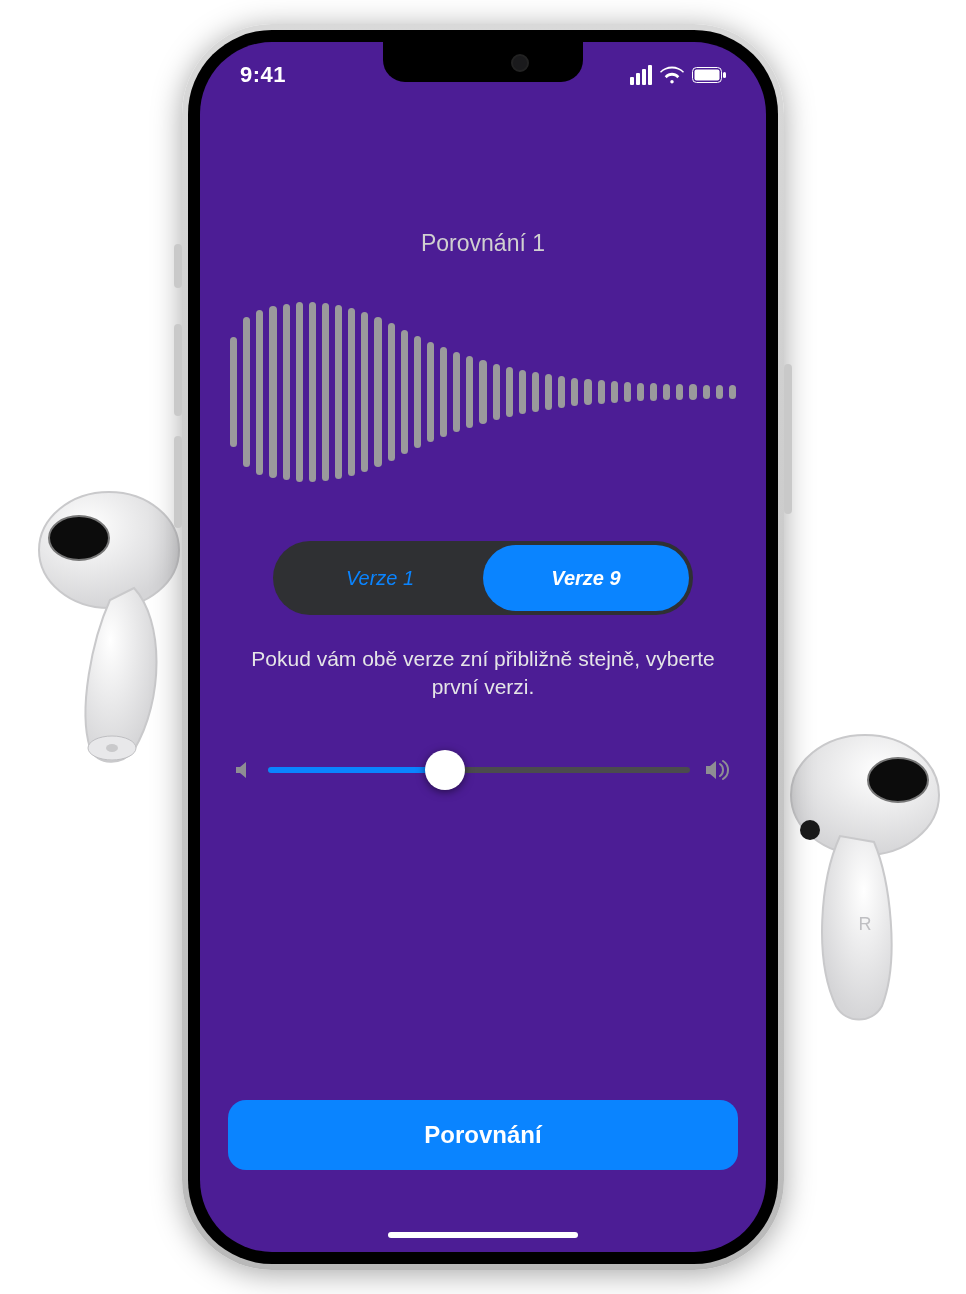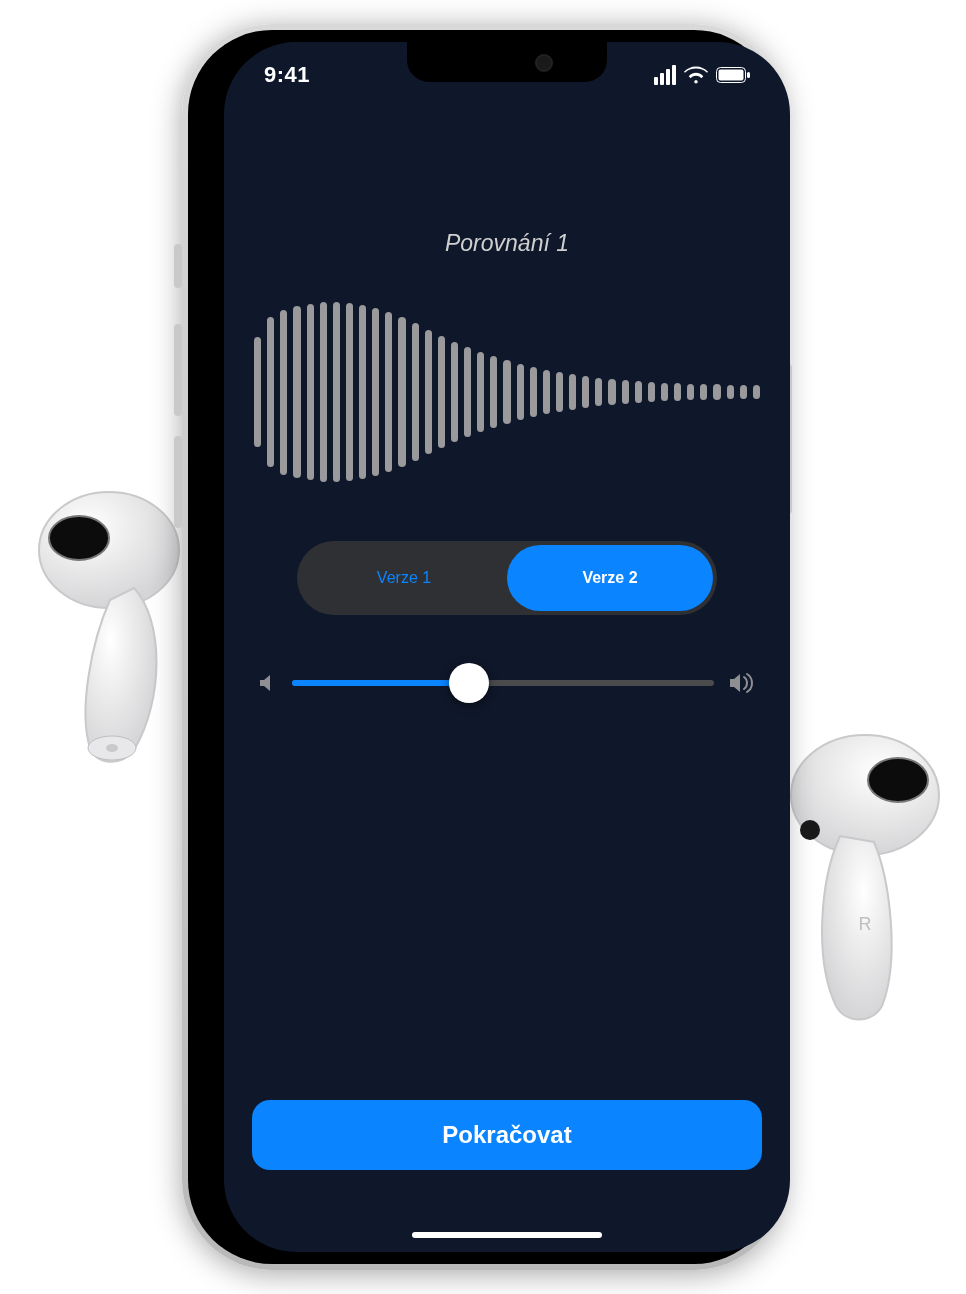--- a/index.html
+++ b/index.html
@@ -30,25 +30,24 @@
       position: relative;
     }
     .side-btn { position:absolute; background:#c9c9c9; border-radius:4px; }
     .side-btn.mute  { left:-8px; top:220px;  width:8px; height:44px; }
     .side-btn.volup { left:-8px; top:300px;  width:8px; height:92px; }
     .side-btn.voldn { left:-8px; top:412px;  width:8px; height:92px; }
     .side-btn.power { right:-8px;top:340px;  width:8px; height:150px;}
     .screen {
       width: 100%; height: 100%;
       border-radius: 72px;
-      background: #0f172a;
+      background: #4c1d95;
       position: relative;
       overflow: hidden;
       color: #fff;
-      margin-left: 24px;
     }
     .notch {
       position:absolute; top:0; left:50%; transform:translateX(-50%);
       width:200px; height:40px; background:#000;
       border-bottom-left-radius:22px; border-bottom-right-radius:22px;
       z-index:5;
     }
     .notch::after{
       content:""; position:absolute; right:54px; top:12px;
       width:14px; height:14px; border-radius:50%; background:#1a1a1c; border:2px solid #222;
@@ -68,36 +67,36 @@
     .nav-bar {
       position:absolute; top:86px; left:0; right:0;
       display:flex; justify-content:space-between; align-items:center;
       padding:0 24px; z-index:3;
     }
     .nav-back { display:flex; align-items:center; gap:2px; color:#0a84ff; font-size:24px; }
     .nav-back svg{ width:18px; height:28px; }
     .nav-cancel { color:#0a84ff; font-size:24px; }
     .content { position:absolute; top:170px; left:0; right:0; bottom:0; padding:0 28px; }
     .title { text-align:center; font-size:40px; font-weight:700; letter-spacing:.2px; }
-    .subtitle { text-align:center; font-size:23px; color:#d0d0d0; margin-top:18px;font-style:italic; }
+    .subtitle { text-align:center; font-size:23px; color:#d0d0d0; margin-top:18px; }
     .waveform {
       margin-top:40px; height:190px; display:flex; align-items:center; gap:6px;
       padding:0 2px;
     }
     .waveform span{
       flex:1; background:#9a9a9c; border-radius:4px;
     }
     .seg-control{
       margin:54px auto 0; width:420px; height:74px;
       background:#2f3033; border-radius:40px;
       display:flex; padding:4px;
     }
     .seg-btn{
       flex:1; display:flex; align-items:center; justify-content:center;
-      border-radius:36px; font-size:16px; font-weight:500;
+      border-radius:36px; font-size:20px; font-weight:500;font-style:italic;
     }
     .seg-btn.inactive{ color:#0a84ff; }
     .seg-btn.active{ background:#0a84ff; color:#fff; font-weight:600; }
     .hint{ text-align:center; margin-top:30px; font-size:21px; color:#e5e5e7; line-height:1.35; padding:0 20px;}
     .vol-row{ margin-top:48px; display:flex; align-items:center; gap:14px; padding:0 6px; }
     .vol-icon svg{ display:block; }
     .slider{ flex:1; height:40px; position:relative; }
     .slider-track{ position:absolute; top:50%; left:0; right:0; height:6px; background:#4b4b4e; border-radius:3px; transform:translateY(-50%);}
     .slider-fill{ position:absolute; top:50%; left:0; height:6px; background:#0a84ff; border-radius:3px; transform:translateY(-50%);}
     .slider-thumb{
@@ -232,42 +231,43 @@
             <span style="height: 16px;"></span>
             <span style="height: 16px;"></span>
             <span style="height: 16px;"></span>
             <span style="height: 14px;"></span>
             <span style="height: 14px;"></span>
             <span style="height: 14px;"></span>
           </div>
 
         <div class="seg-control">
           <div class="seg-btn inactive">Verze 1</div>
-          <div class="seg-btn active">Verze 2</div>
+          <div class="seg-btn active">Verze 9</div>
         </div>
 
+        <div class="hint">Pokud vám obě verze zní přibližně stejně, vyberte první verzi.</div>
 
         <div class="vol-row">
           <div class="vol-icon">
             <svg width="20" height="22" viewBox="0 0 20 22">
                 <path d="M2 8h4l6-5v16l-6-5H2z" fill="#8e8e93"></path>
               </svg>
           </div>
           <div class="slider">
             <div class="slider-track"></div>
             <div class="slider-fill" id="slider-fill" style="width: 42%;"></div>
             <div class="slider-thumb" id="slider-thumb" style="left: 42%;"></div>
           </div>
           <div class="vol-icon">
             <svg width="28" height="24" viewBox="0 0 28 24">
                 <path d="M2 8h4l6-5v18l-6-5H2z" fill="#8e8e93"></path>
                 <path d="M16 6c2 1.3 3 3.3 3 6s-1 4.7-3 6M19 3c3.3 2 5 5.3 5 9s-1.7 7-5 9" stroke="#8e8e93" stroke-width="2" fill="none" stroke-linecap="round"></path>
               </svg>
           </div>
         </div>
 
-        <div class="continue-btn">Pokračovat</div>
+        <div class="continue-btn">Porovnání</div>
       </div>
 
       <div class="home-ind"></div>
     </div>
   </div>
 </div>
 
 </body></html>

